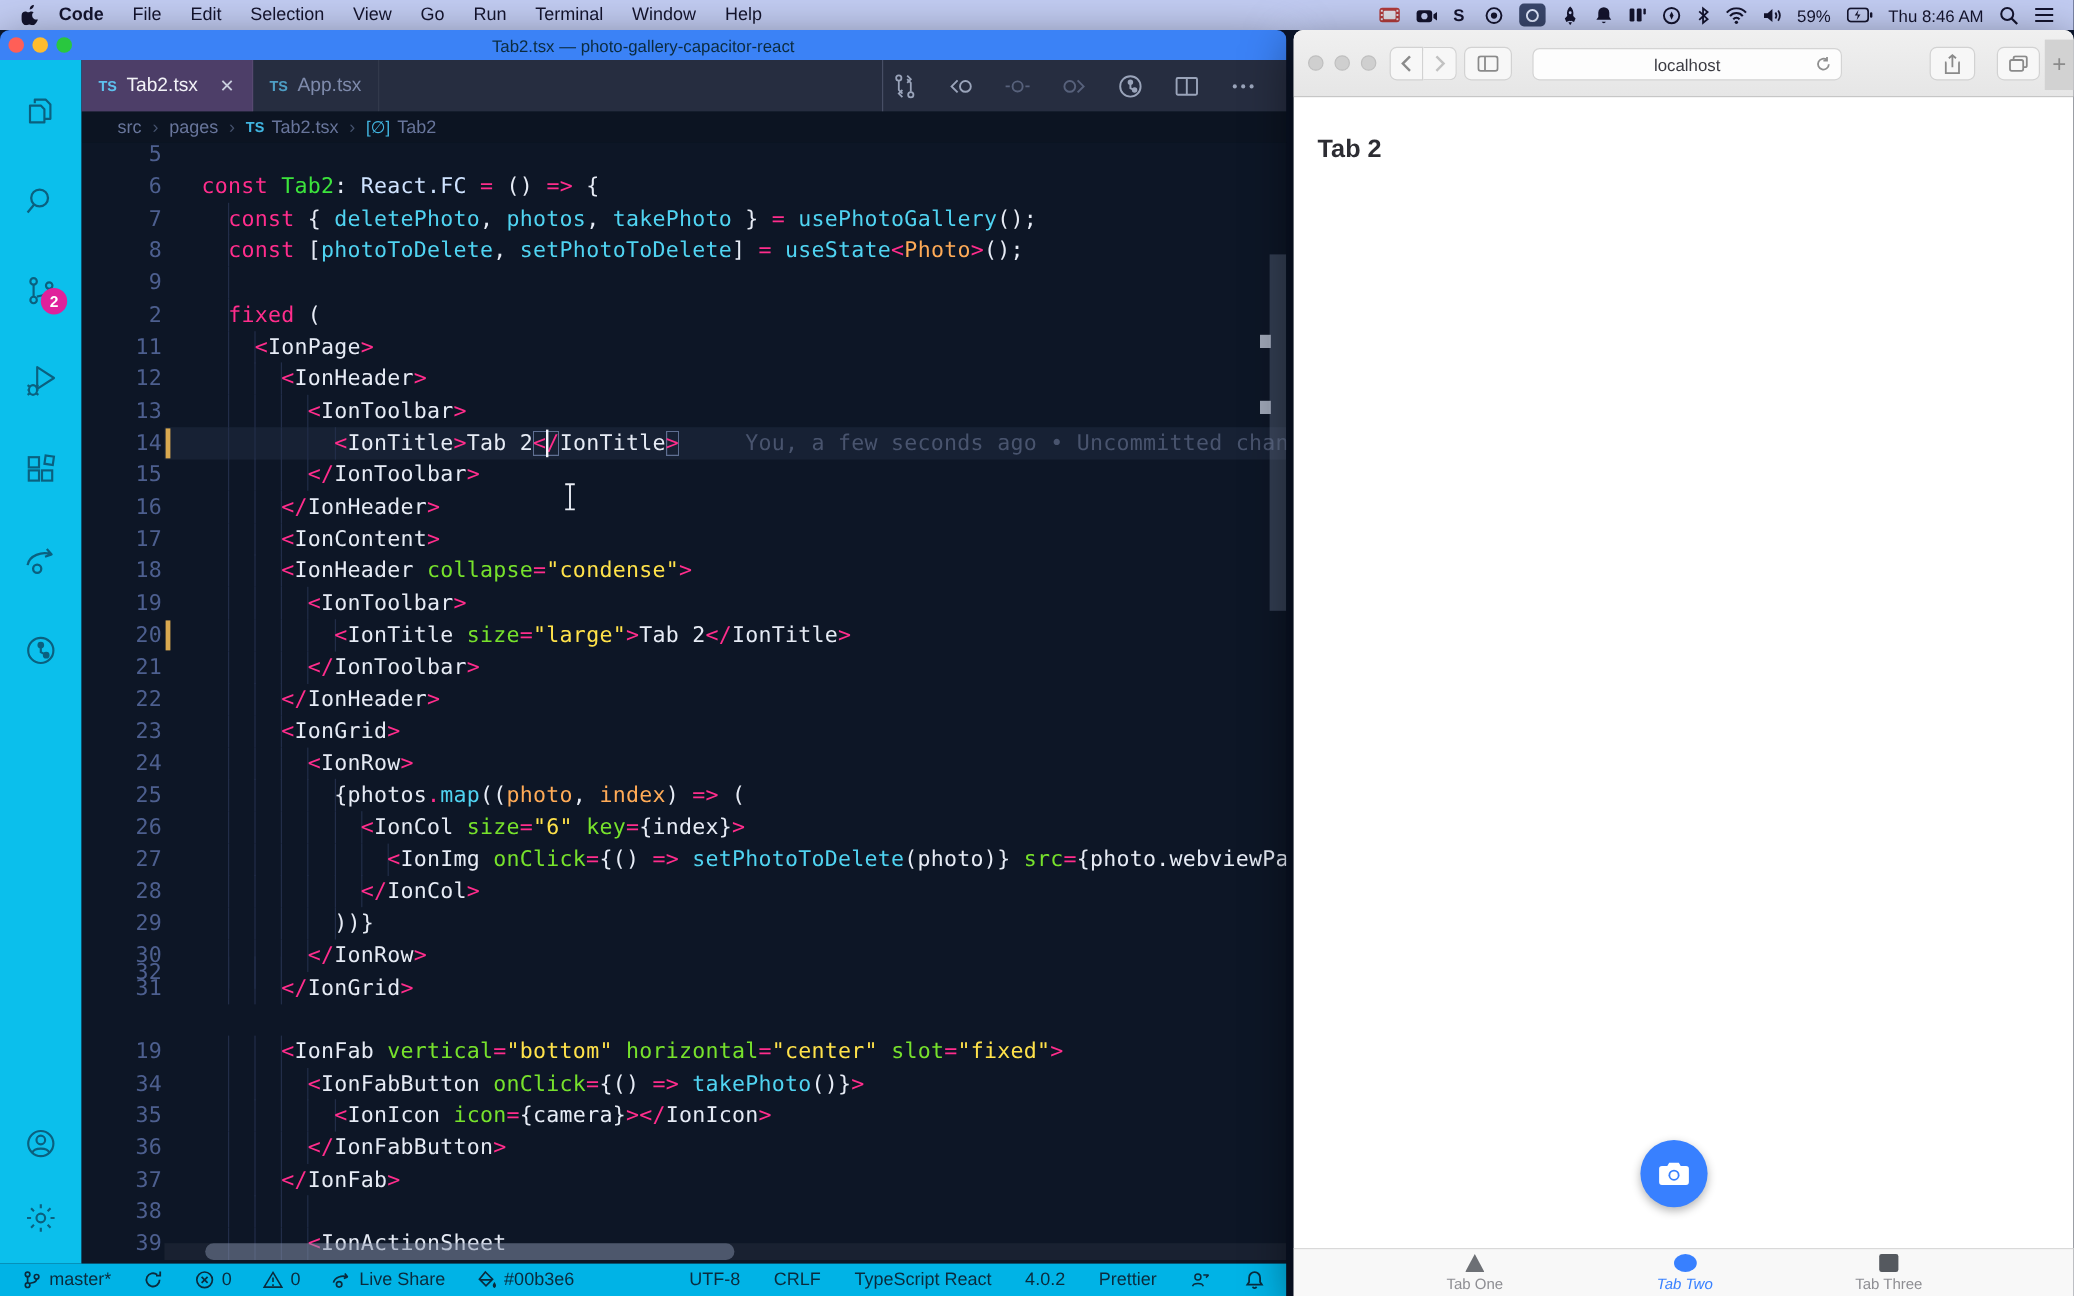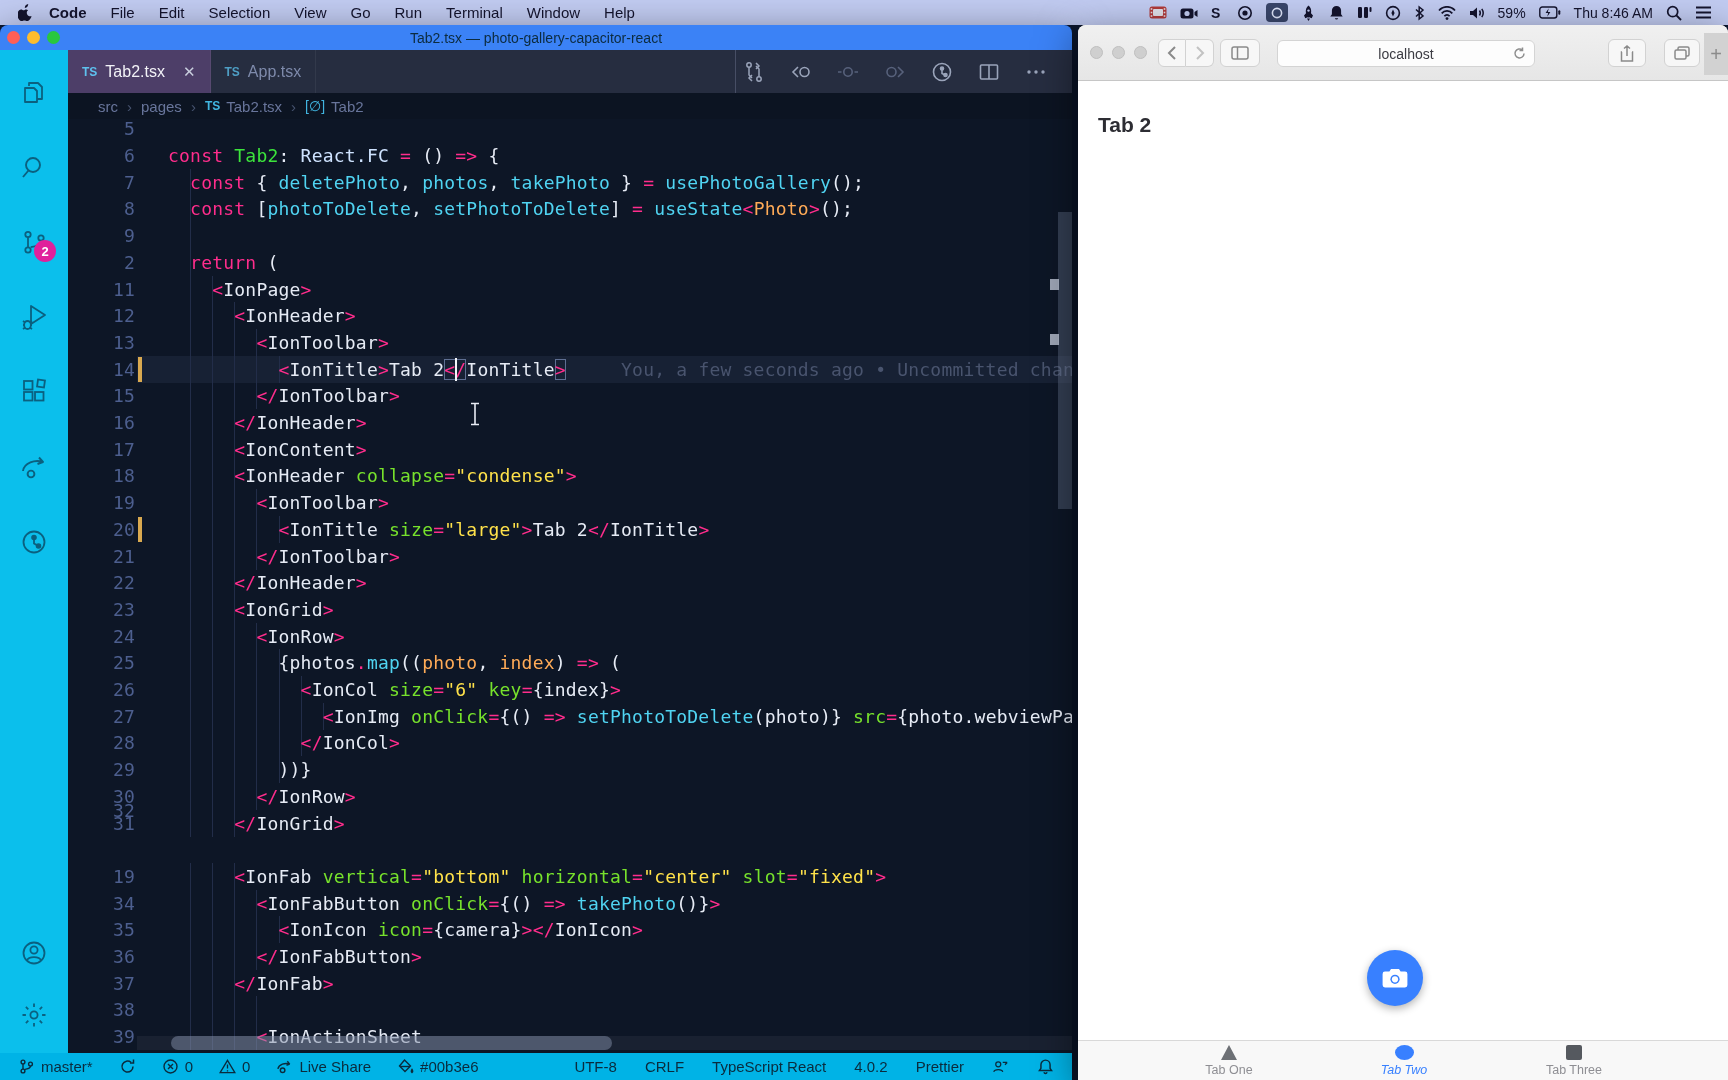--- a/index.html
+++ b/index.html
@@ -420,21 +420,21 @@
           <div class="code"><span class="tok-w">  </span><span class="tok-k">const </span><span class="tok-w">[</span><span class="tok-c">photoToDelete</span><span class="tok-w">, </span><span class="tok-c">setPhotoToDelete</span><span class="tok-w">] </span><span class="tok-k">= </span><span class="tok-c">useState</span><span class="tok-k">&lt;</span><span class="tok-o">Photo</span><span class="tok-k">&gt;</span><span class="tok-w">();</span></div>
         </div>
         <div class="row" style="top: 103.1px;">
           <div class="guide" style="left: 122.1px;"></div>
           <div class="gut">9</div>
           <div class="code"></div>
         </div>
         <div class="row" style="top: 129.8px;">
           <div class="guide" style="left: 122.1px;"></div>
           <div class="gut">2</div>
-          <div class="code"><span class="tok-w">  </span><span class="tok-k">return</span><span class="tok-w"> (</span></div>
+          <div class="code"><span class="tok-w">  </span><span class="tok-k">fixed</span><span class="tok-w"> (</span></div>
         </div>
         <div class="row" style="top: 156.5px;">
           <div class="guide" style="left: 122.1px;"></div>
           <div class="guide" style="left: 144.2px;"></div>
           <div class="gut">11</div>
           <div class="code"><span class="tok-w">    </span><span class="tok-k">&lt;</span><span class="tok-w">IonPage</span><span class="tok-k">&gt;</span></div>
         </div>
         <div class="row" style="top: 183.2px;">
           <div class="guide" style="left: 122.1px;"></div>
           <div class="guide" style="left: 144.2px;"></div>

